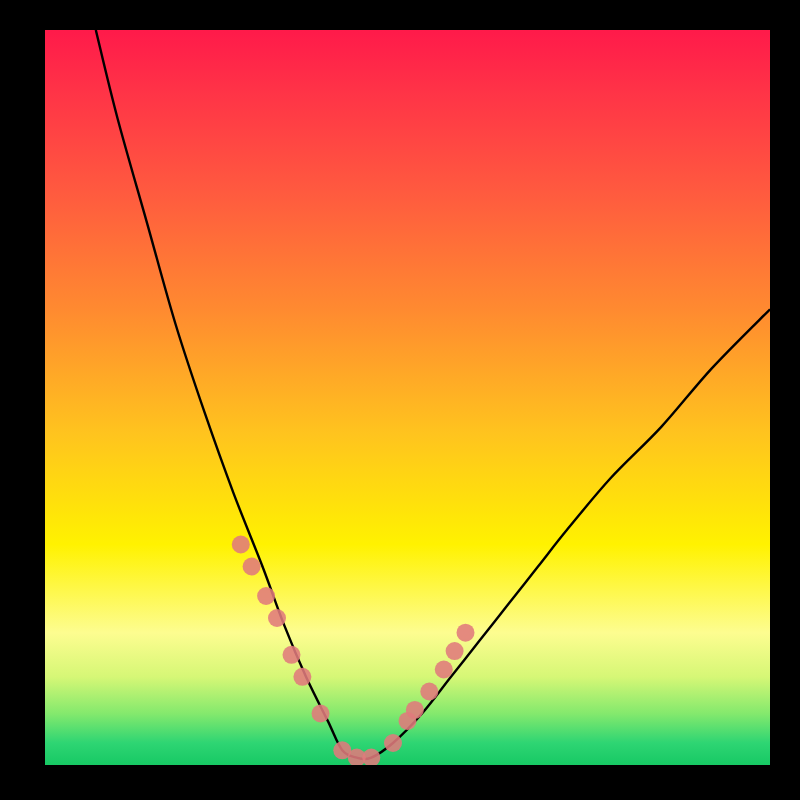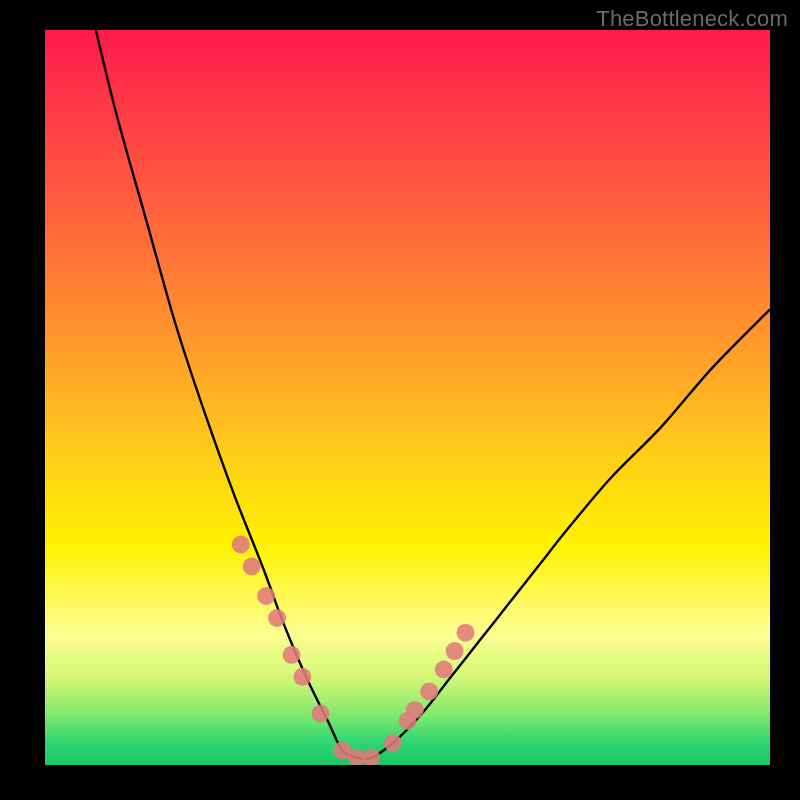--- a/index.html
+++ b/index.html
@@ -88,15 +88,14 @@
           <circle cx="369.8" cy="679.9" r="9" class="dot"></circle>
           <circle cx="384.3" cy="661.5" r="9" class="dot"></circle>
           <circle cx="398.8" cy="639.5" r="9" class="dot"></circle>
           <circle cx="409.6" cy="621.1" r="9" class="dot"></circle>
           <circle cx="420.5" cy="602.7" r="9" class="dot"></circle>
         </g>
     </svg>
 
   </div>
 
-  <div class="watermark">TheBottleneck.com</div>
 
 </div>
 
 </body></html>

